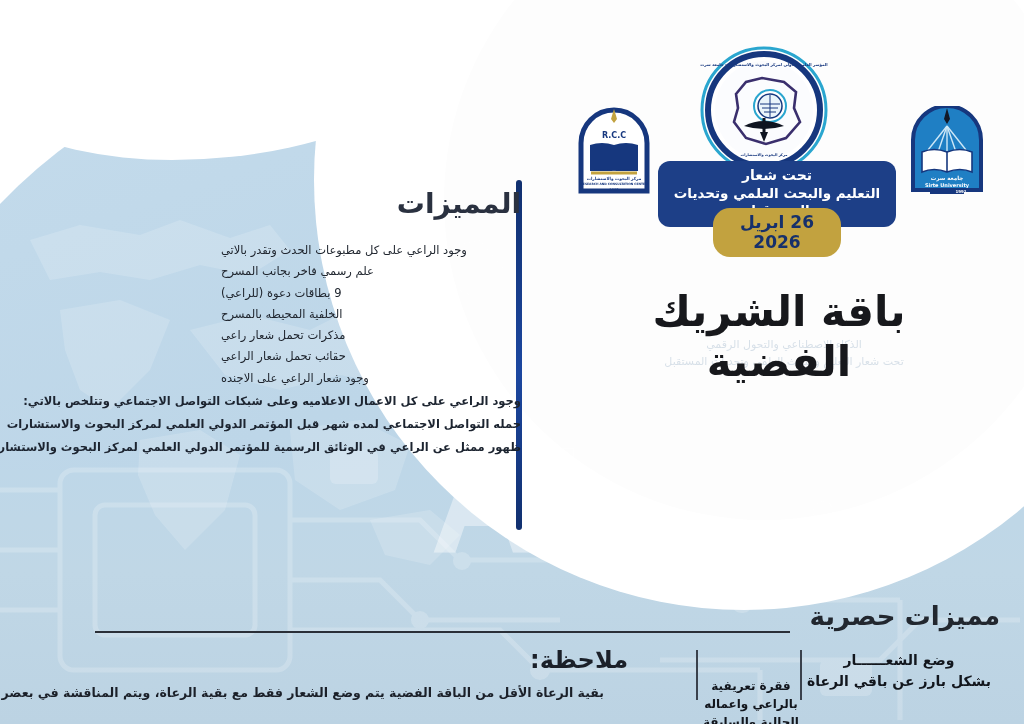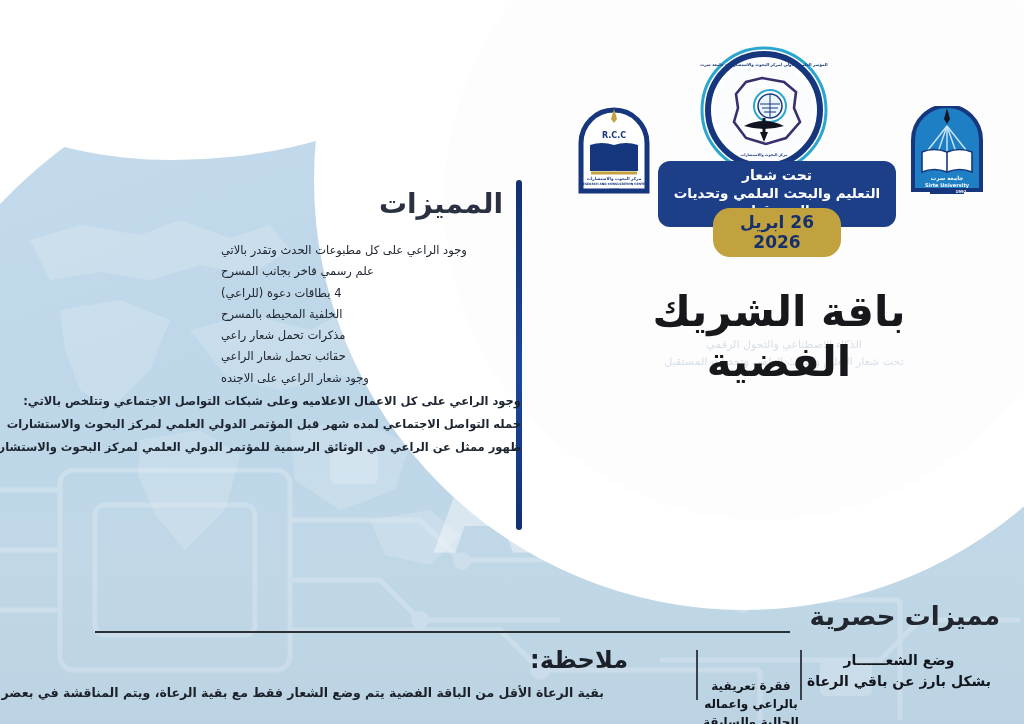--- a/index.html
+++ b/index.html
@@ -78,21 +78,21 @@
   }
   .main-title .ln2{display:block;margin-top:6px;}
 
   
   .vrule{
     position:absolute;left:516px;top:180px;width:6px;height:350px;
     background:linear-gradient(180deg,#11306f 0%,#1c47a0 55%,#11306f 100%);
     border-radius:3px;
   }
   .feat-head{
-    position:absolute;right:503px;top:190px;width:160px;text-align:center;
+    position:absolute;right:503px;top:190px;width:160px;text-align:right;
     color:#2a3140;font-size:28px;font-weight:700;line-height:1;
   }
   .feat-list{
     position:absolute;right:503px;top:240px;width:300px;text-align:left;
     color:#20262f;font-size:11.5px;font-weight:400;line-height:1.85;
   }
   .feat-list div{white-space:nowrap;}
 
   .para2{
     position:absolute;right:503px;top:390px;width:470px;text-align:left;
@@ -259,21 +259,21 @@
     <span class="ln2">الفضية</span>
   </div>
 
   <div class="vrule"></div>
 
   <div class="feat-head">المميزات</div>
 
   <div class="feat-list">
     <div>وجود الراعي على كل مطبوعات الحدث وتقدر بالاتي</div>
     <div>علم رسمي فاخر بجانب المسرح</div>
-    <div>4 بطاقات دعوة (للراعي)</div>
+    <div>9 بطاقات دعوة (للراعي)</div>
     <div>الخلفية المحيطه بالمسرح</div>
     <div>مذكرات تحمل شعار راعي</div>
     <div>حقائب تحمل شعار الراعي</div>
     <div>وجود شعار الراعي على الاجنده</div>
   </div>
 
   <div class="para2">
     <div>وجود الراعي على كل الاعمال الاعلاميه وعلى شبكات التواصل الاجتماعي وتتلخص بالاتي:</div>
     <div>حمله التواصل الاجتماعي لمده شهر قبل  المؤتمر الدولي العلمي لمركز البحوث والاستشارات</div>
     <div>ظهور ممثل عن الراعي في الوثائق الرسمية  للمؤتمر الدولي العلمي لمركز البحوث والاستشارات</div>

